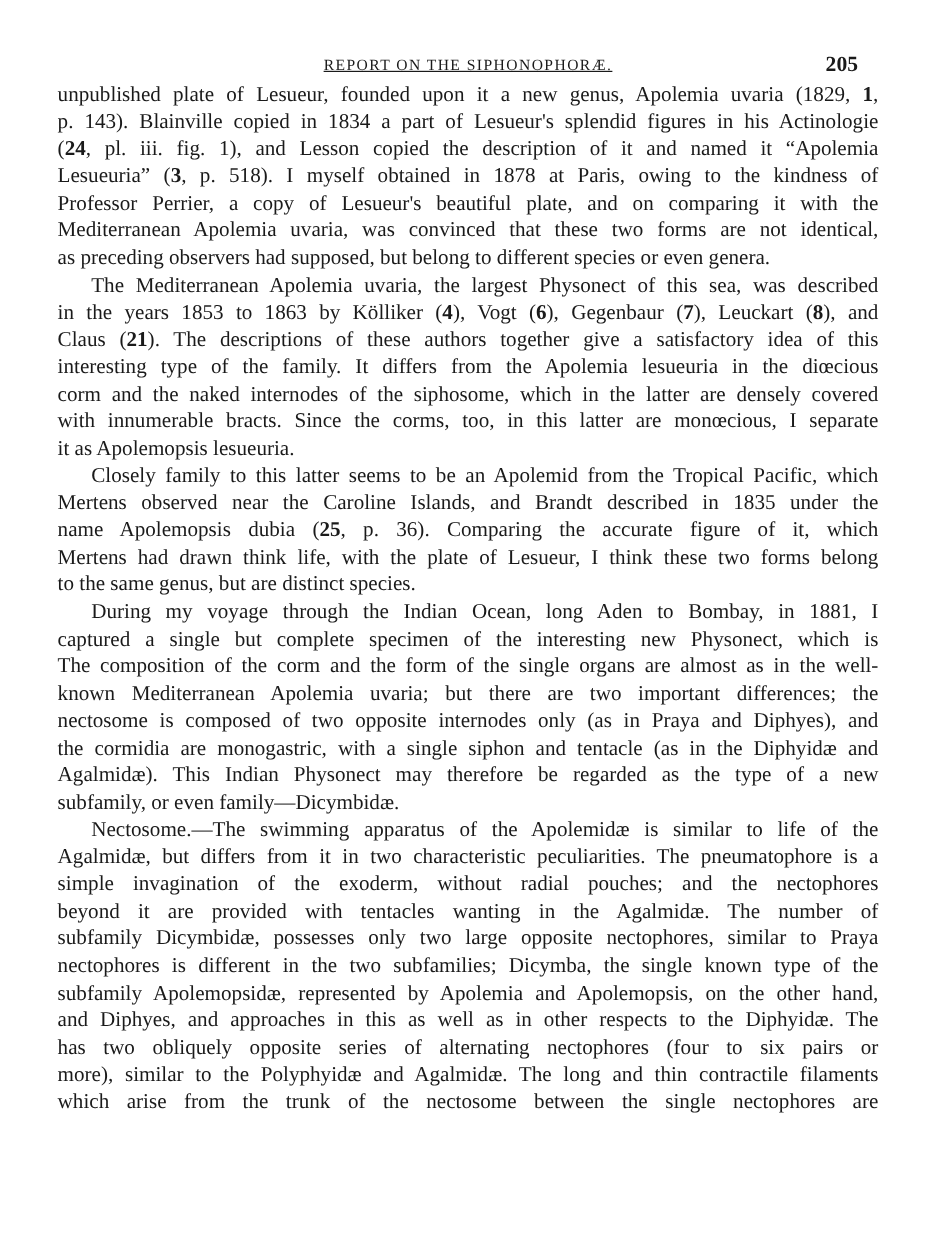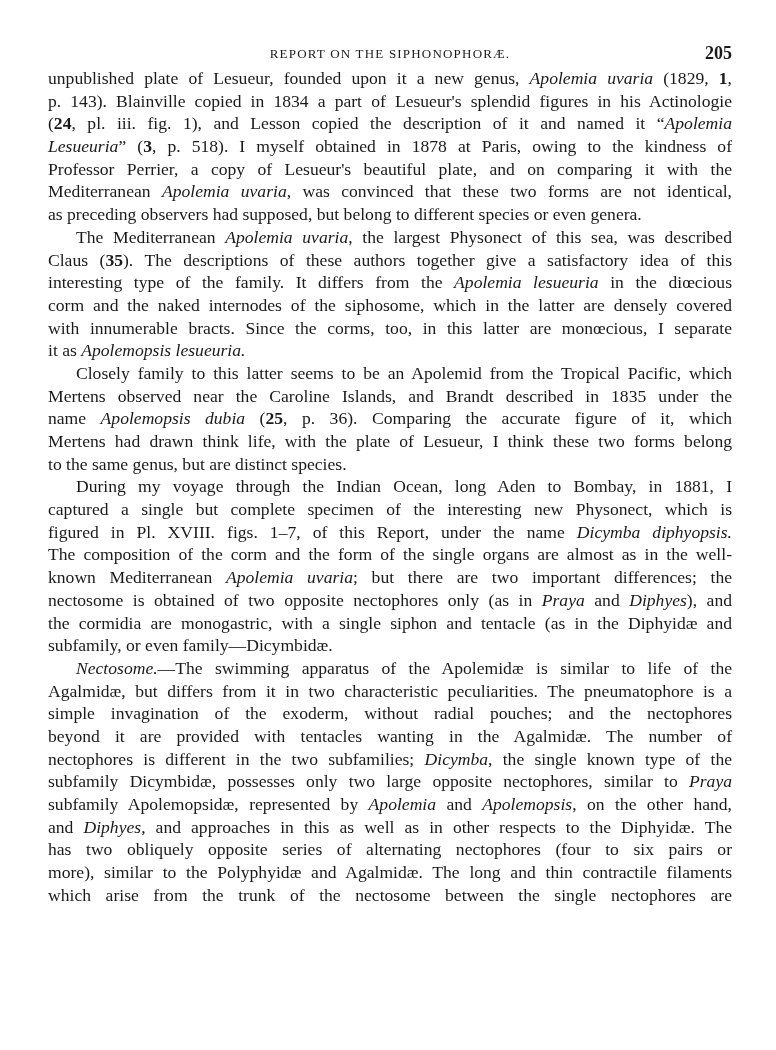--- a/index.html
+++ b/index.html
@@ -1,27 +1,27 @@
 <!DOCTYPE html>
 <html><head>
 <meta charset="utf-8">
 <style>
   html, body { margin: 0; padding: 0; background: #ffffff; }
   body { width: 776px; height: 1050px; position: relative; overflow: hidden;
          font-family: "Liberation Serif", "DejaVu Serif", serif; color: #1a1a1a; }
   .header { position: absolute; top: 43px; left: 48px; width: 684px; height: 22px; }
   .running-title { position: absolute; left: 0; right: 0; text-align: center;
-                   font-size: 13px; letter-spacing: 1.2px; top: 3px; }
-  .page-number { position: absolute; right: 0; top: 0; font-size: 18px; font-weight: bold; }
+                   font-size: 13px; letter-spacing: 1.2px; top: 3px; text-decoration: underline; }
+  .page-number { position: absolute; right: 17px; top: 0; font-size: 18px; font-weight: bold; }
   .body { position: absolute; top: 67px; left: 48px; width: 684px; }
   .line { height: 22.7px; line-height: 22.7px; font-size: 17.6px; white-space: nowrap;
           text-align: justify; text-align-last: justify; overflow: visible; }
   .line.last { text-align-last: left; }
   .line.indent { padding-left: 28px; }
-  .it { font-style: italic; }
+  .it { }
   .bd { font-weight: bold; }
 </style>
 </head>
 <body>
 
 <div class="header">
   <span class="running-title">REPORT ON THE SIPHONOPHORÆ.</span>
   <span class="page-number">205</span>
 </div>
 
@@ -30,49 +30,50 @@
       <div class="line"><span>unpublished plate of Lesueur, founded upon it a new genus, </span><span class="it">Apolemia uvaria</span><span> (1829, </span><span class="bd">1</span><span>,</span></div>
       <div class="line"><span>p. 143).  Blainville copied in 1834 a part of Lesueur's splendid figures in his Actinologie</span></div>
       <div class="line"><span>(</span><span class="bd">24</span><span>, pl. iii. fig. 1), and Lesson copied the description of it and named it “</span><span class="it">Apolemia</span></div>
       <div class="line"><span class="it">Lesueuria</span><span>” (</span><span class="bd">3</span><span>, p. 518).  I myself obtained in 1878 at Paris, owing to the kindness of</span></div>
       <div class="line"><span>Professor Perrier, a copy of Lesueur's beautiful plate, and on comparing it with the</span></div>
       <div class="line"><span>Mediterranean </span><span class="it">Apolemia uvaria</span><span>, was convinced that these two forms are not identical,</span></div>
       <div class="line last"><span>as preceding observers had supposed, but belong to different species or even genera.</span></div>
     </div>
     <div>
       <div class="line indent"><span>The Mediterranean </span><span class="it">Apolemia uvaria</span><span>, the largest Physonect of this sea, was described</span></div>
-      <div class="line"><span>Claus (</span><span class="bd">35</span><span>).  The descriptions of these authors together give a satisfactory idea of this</span></div>
+      <div class="line"><span>in the years 1853 to 1863 by Kölliker (</span><span class="bd">4</span><span>), Vogt (</span><span class="bd">6</span><span>), Gegenbaur (</span><span class="bd">7</span><span>), Leuckart (</span><span class="bd">8</span><span>), and</span></div>
+      <div class="line"><span>Claus (</span><span class="bd">21</span><span>).  The descriptions of these authors together give a satisfactory idea of this</span></div>
       <div class="line"><span>interesting type of the family.  It differs from the </span><span class="it">Apolemia lesueuria</span><span> in the diœcious</span></div>
       <div class="line"><span>corm and the naked internodes of the siphosome, which in the latter are densely covered</span></div>
       <div class="line"><span>with innumerable bracts.  Since the corms, too, in this latter are monœcious, I separate</span></div>
       <div class="line last"><span>it as </span><span class="it">Apolemopsis lesueuria.</span></div>
     </div>
     <div>
       <div class="line indent"><span>Closely family to this latter seems to be an Apolemid from the Tropical Pacific, which</span></div>
       <div class="line"><span>Mertens observed near the Caroline Islands, and Brandt described in 1835 under the</span></div>
       <div class="line"><span>name </span><span class="it">Apolemopsis dubia</span><span> (</span><span class="bd">25</span><span>, p. 36).  Comparing the accurate figure of it, which</span></div>
       <div class="line"><span>Mertens had drawn think life, with the plate of Lesueur, I think these two forms belong</span></div>
       <div class="line last"><span>to the same genus, but are distinct species.</span></div>
     </div>
     <div>
       <div class="line indent"><span>During my voyage through the Indian Ocean, long Aden to Bombay, in 1881, I</span></div>
       <div class="line"><span>captured a single but complete specimen of the interesting new Physonect, which is</span></div>
-      <div class="line"><span>figured in Pl. XVIII. figs. 1–7, of this Report, under the name </span><span class="it">Dicymba diphyopsis.</span></div>
       <div class="line"><span>The composition of the corm and the form of the single organs are almost as in the well-</span></div>
       <div class="line"><span>known Mediterranean </span><span class="it">Apolemia uvaria</span><span>; but there are two important differences; the</span></div>
-      <div class="line"><span>nectosome is obtained of two opposite nectophores only (as in </span><span class="it">Praya</span><span> and </span><span class="it">Diphyes</span><span>), and</span></div>
+      <div class="line"><span>nectosome is composed of two opposite internodes only (as in </span><span class="it">Praya</span><span> and </span><span class="it">Diphyes</span><span>), and</span></div>
       <div class="line"><span>the cormidia are monogastric, with a single siphon and tentacle (as in the Diphyidæ and</span></div>
+      <div class="line"><span>Agalmidæ).  This Indian Physonect may therefore be regarded as the type of a new</span></div>
       <div class="line last"><span>subfamily, or even family—Dicymbidæ.</span></div>
     </div>
     <div>
       <div class="line indent"><span class="it">Nectosome.</span><span>—The swimming apparatus of the Apolemidæ is similar to life of the</span></div>
       <div class="line"><span>Agalmidæ, but differs from it in two characteristic peculiarities.  The pneumatophore is a</span></div>
       <div class="line"><span>simple invagination of the exoderm, without radial pouches; and the nectophores</span></div>
       <div class="line"><span>beyond it are provided with tentacles wanting in the Agalmidæ.  The number of</span></div>
+      <div class="line"><span>subfamily Dicymbidæ, possesses only two large opposite nectophores, similar to </span><span class="it">Praya</span></div>
       <div class="line"><span>nectophores is different in the two subfamilies; </span><span class="it">Dicymba</span><span>, the single known type of the</span></div>
-      <div class="line"><span>subfamily Dicymbidæ, possesses only two large opposite nectophores, similar to </span><span class="it">Praya</span></div>
       <div class="line"><span>subfamily Apolemopsidæ, represented by </span><span class="it">Apolemia</span><span> and </span><span class="it">Apolemopsis</span><span>, on the other hand,</span></div>
       <div class="line"><span>and </span><span class="it">Diphyes</span><span>, and approaches in this as well as in other respects to the Diphyidæ.  The</span></div>
       <div class="line"><span>has two obliquely opposite series of alternating nectophores (four to six pairs or</span></div>
       <div class="line"><span>more), similar to the Polyphyidæ and Agalmidæ.  The long and thin contractile filaments</span></div>
       <div class="line"><span>which arise from the trunk of the nectosome between the single nectophores are</span></div>
     </div>
   </div>
 
 </body></html>

